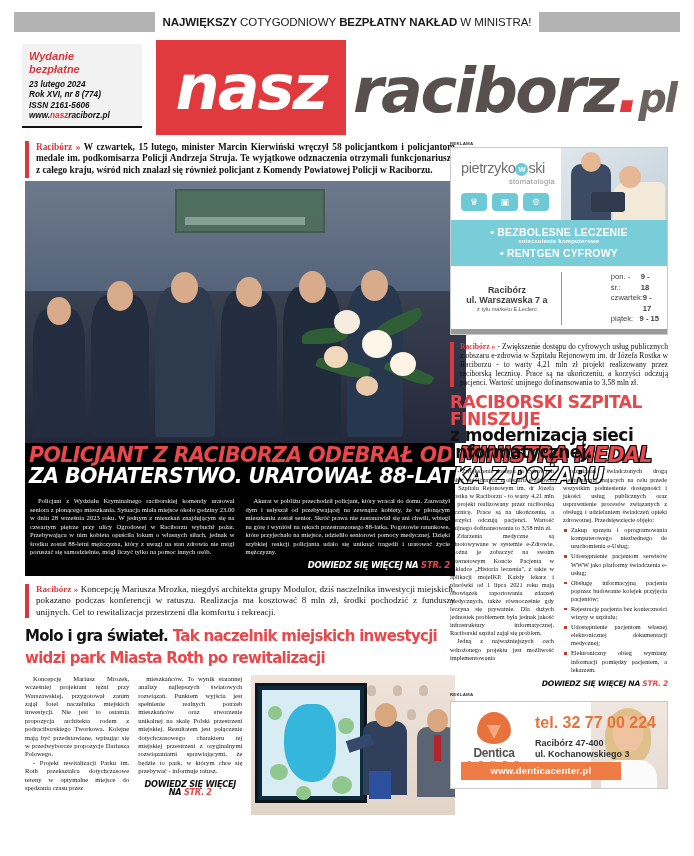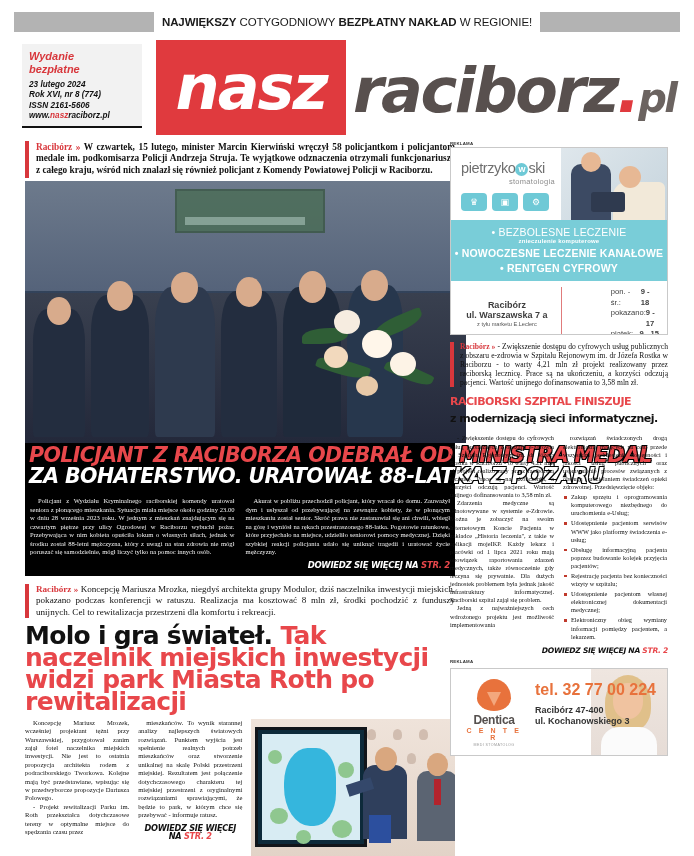--- a/index.html
+++ b/index.html
@@ -134,21 +134,21 @@
   
   .lede2 {
     margin-top:8px; border-left:4px solid #d8373c; padding-left:7px;
     font-family:"Liberation Serif", serif; font-size:9.1px; line-height:11.2px;
     color:#111; text-align:justify;
   }
   .lede2 .tag { color:#d8373c; font-weight:bold; }
 
   .hl2 {
     margin-top:7px; font-family:"DejaVu Sans", sans-serif; font-weight:bold;
-    font-size:25px; line-height:22px; letter-spacing:-0.7px; color:#e8474b;
+    font-size:15px; line-height:22px; letter-spacing:-0.7px; color:#e8474b;
   }
   .hl2 .blk { color:#111; }
 
   .story2 { display:flex; gap:9px; margin-top:6px; }
   .story2 .col {
     width:109px; font-family:"Liberation Serif", serif;
     font-size:6.6px; line-height:8.4px; text-align:justify; color:#111;
   }
   .story2 .col p { text-indent:8px; }
   .more2 {
@@ -205,21 +205,21 @@
   .adp-photo {
     flex:1; position:relative; background:linear-gradient(135deg,#dfe7ec,#c6d4dd); overflow:hidden;
   }
   .adp-dr { position:absolute; background:#3c4a63; }
   .adp-pat { position:absolute; background:#f2e9d9; }
   .adp-skin { position:absolute; background:#e7b894; border-radius:50%; }
 
   .adp-band {
     background:#79cdd8; color:#ffffff; text-align:center; padding:6px 2px 7px 2px;
   }
-  .adp-band .l1 { font-size:10.5px; font-weight:normal; letter-spacing:.2px; }
+  .adp-band .l1 { font-size:10.5px; font-weight:bold; letter-spacing:.2px; }
   .adp-band .l1s { font-size:6px; font-weight:bold; letter-spacing:.2px; }
   .adp-band .l2 { font-size:10.5px; font-weight:bold; margin-top:3px; letter-spacing:.2px;}
   .adp-band .l3 { font-size:10.5px; font-weight:bold; margin-top:3px; letter-spacing:.2px;}
 
   .adp-info { display:flex; padding:6px 8px 4px 8px; align-items:center; }
   .adp-addr { flex:1.05; text-align:center; color:#3d3d3d; }
   .adp-addr .a1 { font-size:9px; font-weight:bold; }
   .adp-addr .a2 { font-size:9px; font-weight:bold; }
   .adp-addr .a3 { font-size:5.6px; margin-top:1px; color:#555; }
   .adp-sep { width:1px; align-self:stretch; background:#e07b7b; margin:0 6px; }
@@ -234,21 +234,21 @@
 
   .lede3 {
     margin-top:7px; border-left:4px solid #d8373c; padding-left:6px;
     font-family:"Liberation Serif", serif; font-size:7.6px; line-height:9.1px;
     color:#111; text-align:justify;
   }
   .lede3 .tag { color:#d8373c; font-weight:bold; }
 
   .hl3 {
     margin-top:7px; font-family:"DejaVu Sans", sans-serif; font-weight:bold;
-    font-size:11px; line-height:16.5px; letter-spacing:-0.5px; color:#e8474b;
+    font-size:17px; line-height:16.5px; letter-spacing:-0.5px; color:#e8474b;
   }
   .hl3 .blk { color:#111; }
 
   .story3 { display:flex; gap:9px; margin-top:7px; }
   .story3 .col {
     width:104px; font-family:"Liberation Serif", serif;
     font-size:6.3px; line-height:8.1px; text-align:justify; color:#111;
   }
   .story3 .col p { text-indent:7px; }
   .story3 ul { list-style:none; margin-top:1px; }
@@ -299,21 +299,21 @@
     font-size:9.5px; font-weight:bold; letter-spacing:.2px;
   }
 </style>
 </head>
 <body>
 
 <div class="page">
 
   <div class="topstrip">
     <div class="topstrip-inner">
-      <b>NAJWIĘKSZY</b>&nbsp;<span class="lt">COTYGODNIOWY</span>&nbsp;<b>BEZPŁATNY NAKŁAD</b>&nbsp;<span class="lt">W REGIONIE!</span>
+      <b>NAJWIĘKSZY</b>&nbsp;<span class="lt">COTYGODNIOWY</span>&nbsp;<b>BEZPŁATNY NAKŁAD</b>&nbsp;<span class="lt">W MINISTRA!</span>
     </div>
   </div>
 
   <div class="masthead">
     <div class="edition">
       <div class="free">
         <span>Wydanie</span><br>
         <span>bezpłatne</span>
       </div>
       <div class="meta">
@@ -456,38 +456,37 @@
           <div class="adp-skin" style="left:20px; top:4px; width:20px; height:20px;"></div>
           <div class="adp-pat" style="left:52px; top:34px; width:52px; height:38px; border-radius:14px 6px 0 0;"></div>
           <div class="adp-skin" style="left:58px; top:18px; width:22px; height:22px;"></div>
           <div class="adp-dr" style="left:30px; top:44px; width:34px; height:20px; background:#2f3a4f; border-radius:3px;"></div>
         </div>
       </div>
 
       <div class="adp-band">
         <div class="l1">• BEZBOLESNE LECZENIE</div>
         <div class="l1s">znieczulenie komputerowe</div>
-        <div class="l2">• NOWOCZESNE LECZENIE KANAŁOWE</div>
         <div class="l3">• RENTGEN CYFROWY</div>
       </div>
 
       <div class="adp-info">
         <div class="adp-addr">
           <div class="a1">Racibórz</div>
           <div class="a2">ul. Warszawska 7 a</div>
           <div class="a3">z tyłu marketu E.Leclerc</div>
         </div>
         <div class="adp-sep"></div>
         <div class="adp-hours">
           <div>
               <span>pon. - śr.:</span>
               <b>9 - 18</b>
             </div>
           <div>
-              <span>pokazano:</span>
+              <span>czwartek:</span>
               <b>9 - 17</b>
             </div>
           <div>
               <span>piątek:</span>
               <b>9 - 15</b>
             </div>
         </div>
       </div>
 
       <div class="adp-phone">☎ <span>32 417 28 75 • 603 783 383</span></div>
@@ -538,15 +537,16 @@
         <div class="den-heart"></div>
         <div class="den-name">Dentica</div>
         <div class="den-center">C E N T E R</div>
         <div class="den-tiny">MEDI STOMATOLOG</div>
       </div>
       <div class="den-tel">tel. 32 77 00 224</div>
       <div class="den-addr">
         <div>Racibórz 47-400</div>
         <div>ul. Kochanowskiego 3</div>
       </div>
+      <div class="den-www">www.denticacenter.pl</div>
     </div>
   </div>
 </div>
 
 </body></html>

